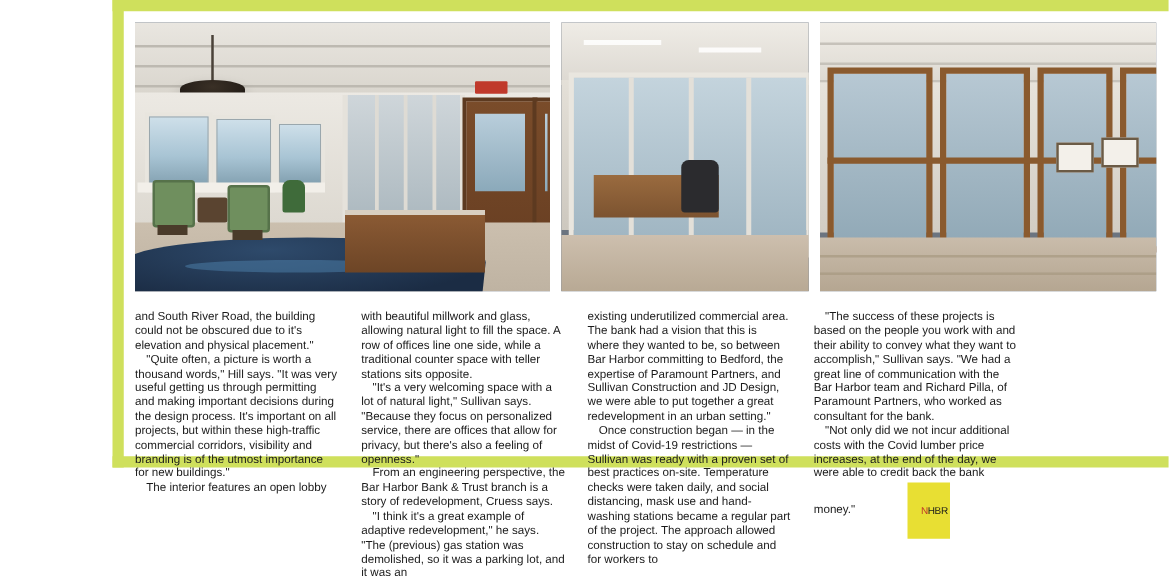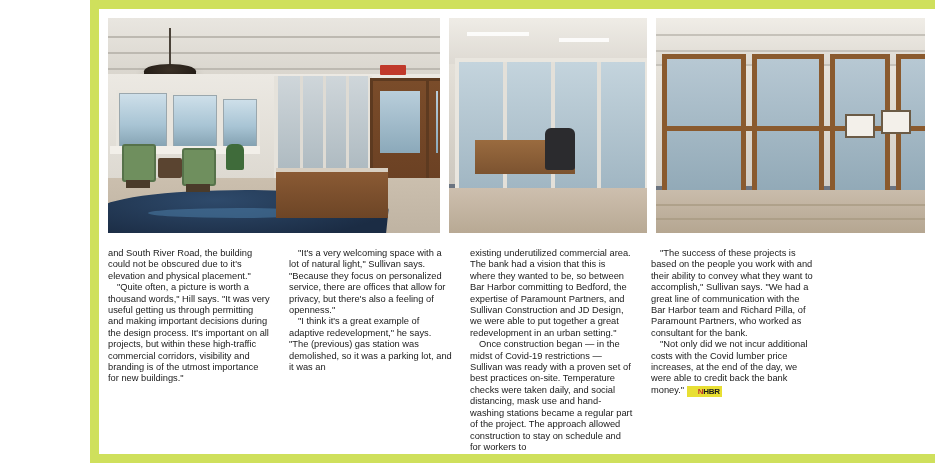--- a/index.html
+++ b/index.html
@@ -9,21 +9,21 @@
   }
   body {
     width: 935px;
     height: 463px;
     font-family: "Liberation Sans", sans-serif;
     overflow: hidden;
   }
   .page {
     position: relative;
     width: 935px;
-    height: 463px;
+    height: 374px;
     background: #ffffff;
     box-sizing: border-box;
   }
   
   .frame-left {
     position: absolute;
     left: 90px; top: 0; bottom: 0;
     width: 9px;
     background: #cfe05c;
   }
@@ -241,26 +241,27 @@
   .col p {
     margin: 0;
   }
   .col p.indent {
     text-indent: 9px;
   }
   .logo {
     display: inline-block;
     background: #e8df33;
     color: #1a1a1a;
-    font-weight: bold;
+    font-weight: normal;
     font-size: 8px;
-    padding: 0 2px;
+    padding: 17px 2px;
     letter-spacing: -0.3px;
     position: relative;
     top: 1px;
+    margin-left: 39px;
   }
   .logo .red { color: #c0392b; }
 </style>
 </head>
 <body>
 
 <div class="page">
 
   <div class="frame-left"></div>
   <div class="frame-top"></div>
@@ -337,24 +338,27 @@
         <div class="floorline" style="left:0;top:200px;width:100%;"></div>
       </div>
 
     </div>
 
     <div class="columns">
 
       <div class="col">
         <p>and South River Road, the building could not be obscured due to it's elevation and physical placement."</p>
         <p class="indent">"Quite often, a picture is worth a thousand words," Hill says. "It was very useful getting us through permitting and making important decisions during the design process. It's important on all projects, but within these high-traffic commercial corridors, visibility and branding is of the utmost importance for new buildings."</p>
+        <p class="indent">The interior features an open lobby</p>
       </div>
 
       <div class="col">
+        <p>with beautiful millwork and glass, allowing natural light to fill the space. A row of offices line one side, while a traditional counter space with teller stations sits opposite.</p>
         <p class="indent">"It's a very welcoming space with a lot of natural light," Sullivan says. "Because they focus on personalized service, there are offices that allow for privacy, but there's also a feeling of openness."</p>
+        <p class="indent">From an engineering perspective, the Bar Harbor Bank &amp; Trust branch is a story of redevelopment, Cruess says.</p>
         <p class="indent">"I think it's a great example of adaptive redevelopment," he says. "The (previous) gas station was demolished, so it was a parking lot, and it was an</p>
       </div>
 
       <div class="col">
         <p>existing underutilized commercial area. The bank had a vision that this is where they wanted to be, so between Bar Harbor committing to Bedford, the expertise of Paramount Partners, and Sullivan Construction and JD Design, we were able to put together a great redevelopment in an urban setting."</p>
         <p class="indent">Once construction began — in the midst of Covid-19 restrictions — Sullivan was ready with a proven set of best practices on-site. Temperature checks were taken daily, and social distancing, mask use and hand-washing stations became a regular part of the project. The approach allowed construction to stay on schedule and for workers to</p>
       </div>
 
       <div class="col">
         <p class="indent">"The success of these projects is based on the people you work with and their ability to convey what they want to accomplish," Sullivan says. "We had a great line of communication with the Bar Harbor team and Richard Pilla, of Paramount Partners, who worked as consultant for the bank.</p>

